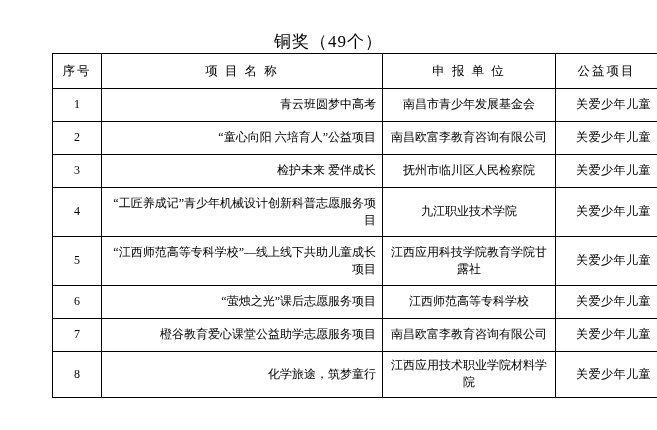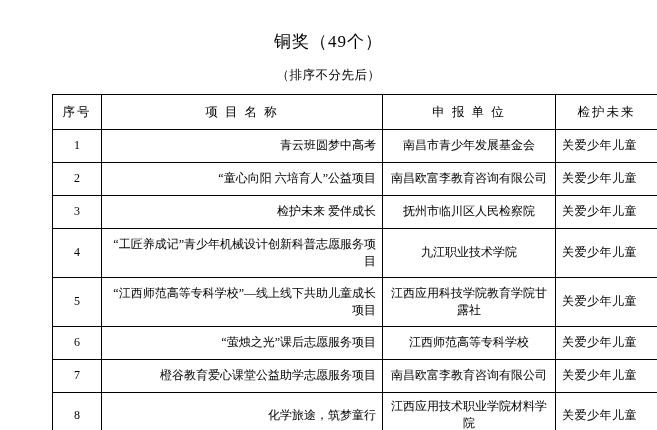--- a/index.html
+++ b/index.html
@@ -69,46 +69,45 @@
   }
   td.cell-name {
     text-align: right;
     padding-left: 8px;
   }
   td.cell-unit {
     text-align: center;
     padding-left: 8px;
   }
   td.cell-type {
-    text-align: left;
+    text-align: right;
     letter-spacing: 0.5px;
   }
   tr.row-1 td, tr.row-2 td, tr.row-3 td,
   tr.row-6 td, tr.row-7 td, tr.row-8 td {
     height: 22px;
   }
   tr.row-4 td, tr.row-5 td {
     height: 38px;
   }
 </style>
 </head>
 <body>
 
 <div class="page">
 
   <div class="doc-title">铜奖（49个）</div>
-  <div class="doc-subtitle">（排序不分先后）</div>
 
   <table class="award-table">
     <thead>
       <tr>
         <th class="col-no">序号</th>
         <th class="col-name">项 目 名 称</th>
         <th class="col-unit">申 报 单 位</th>
-        <th class="col-type">检护未来</th>
+        <th class="col-type">公益项目</th>
       </tr>
     </thead>
     <tbody>
       <tr class="row-1">
         <td class="cell-no">1</td>
         <td class="cell-name">青云班圆梦中高考</td>
         <td class="cell-unit">南昌市青少年发展基金会</td>
         <td class="cell-type">关爱少年儿童</td>
       </tr>
       <tr class="row-2">

